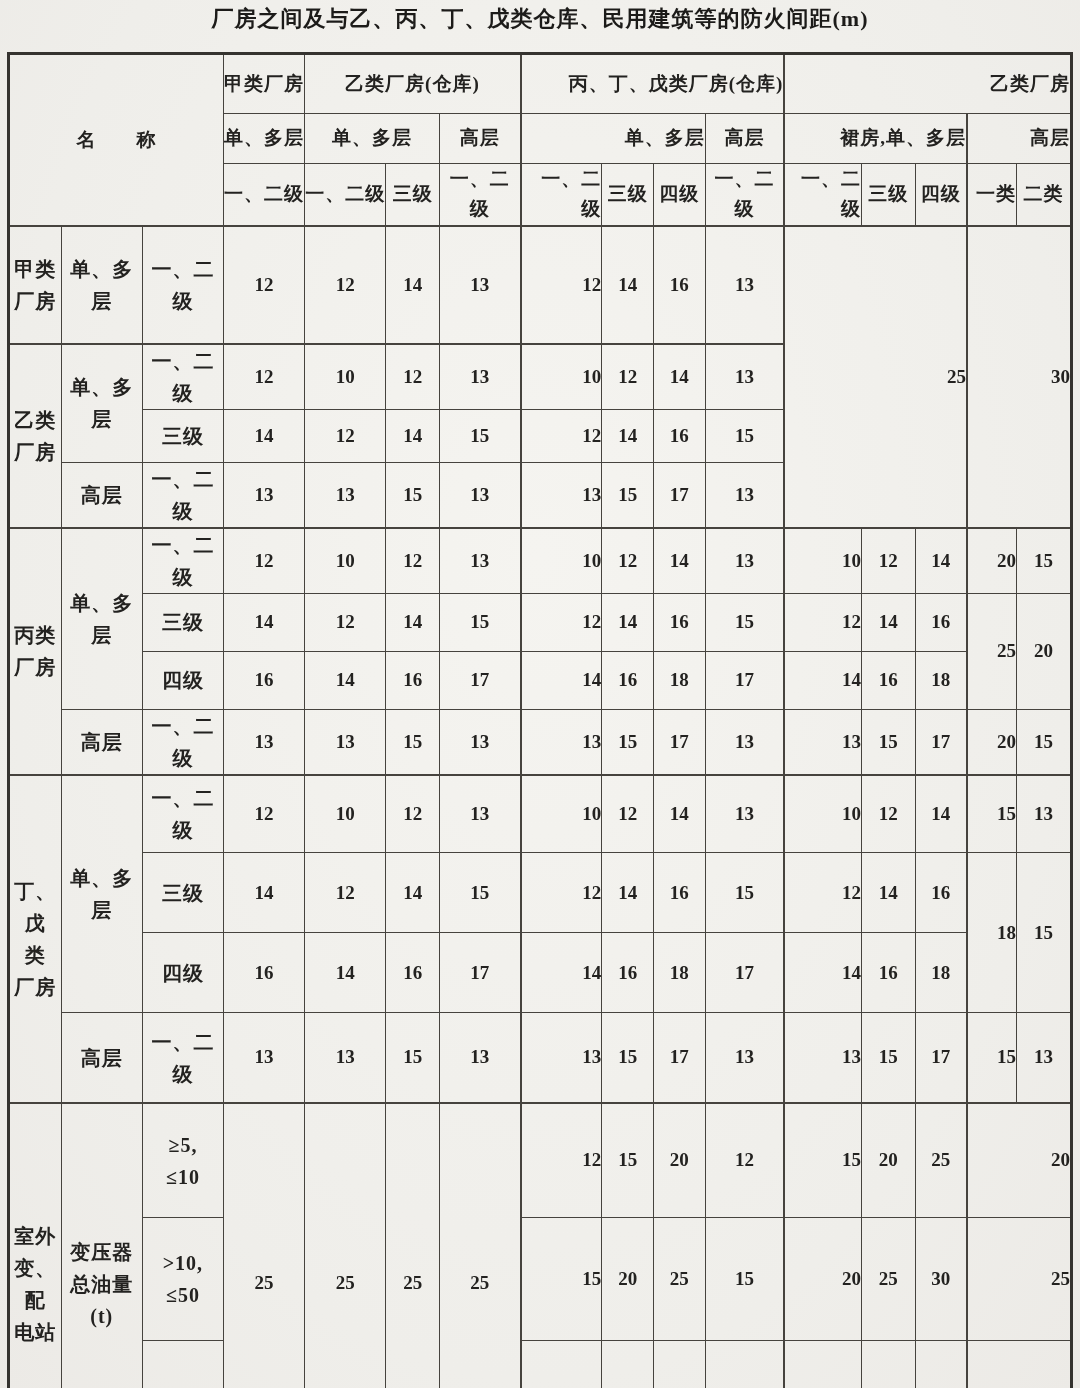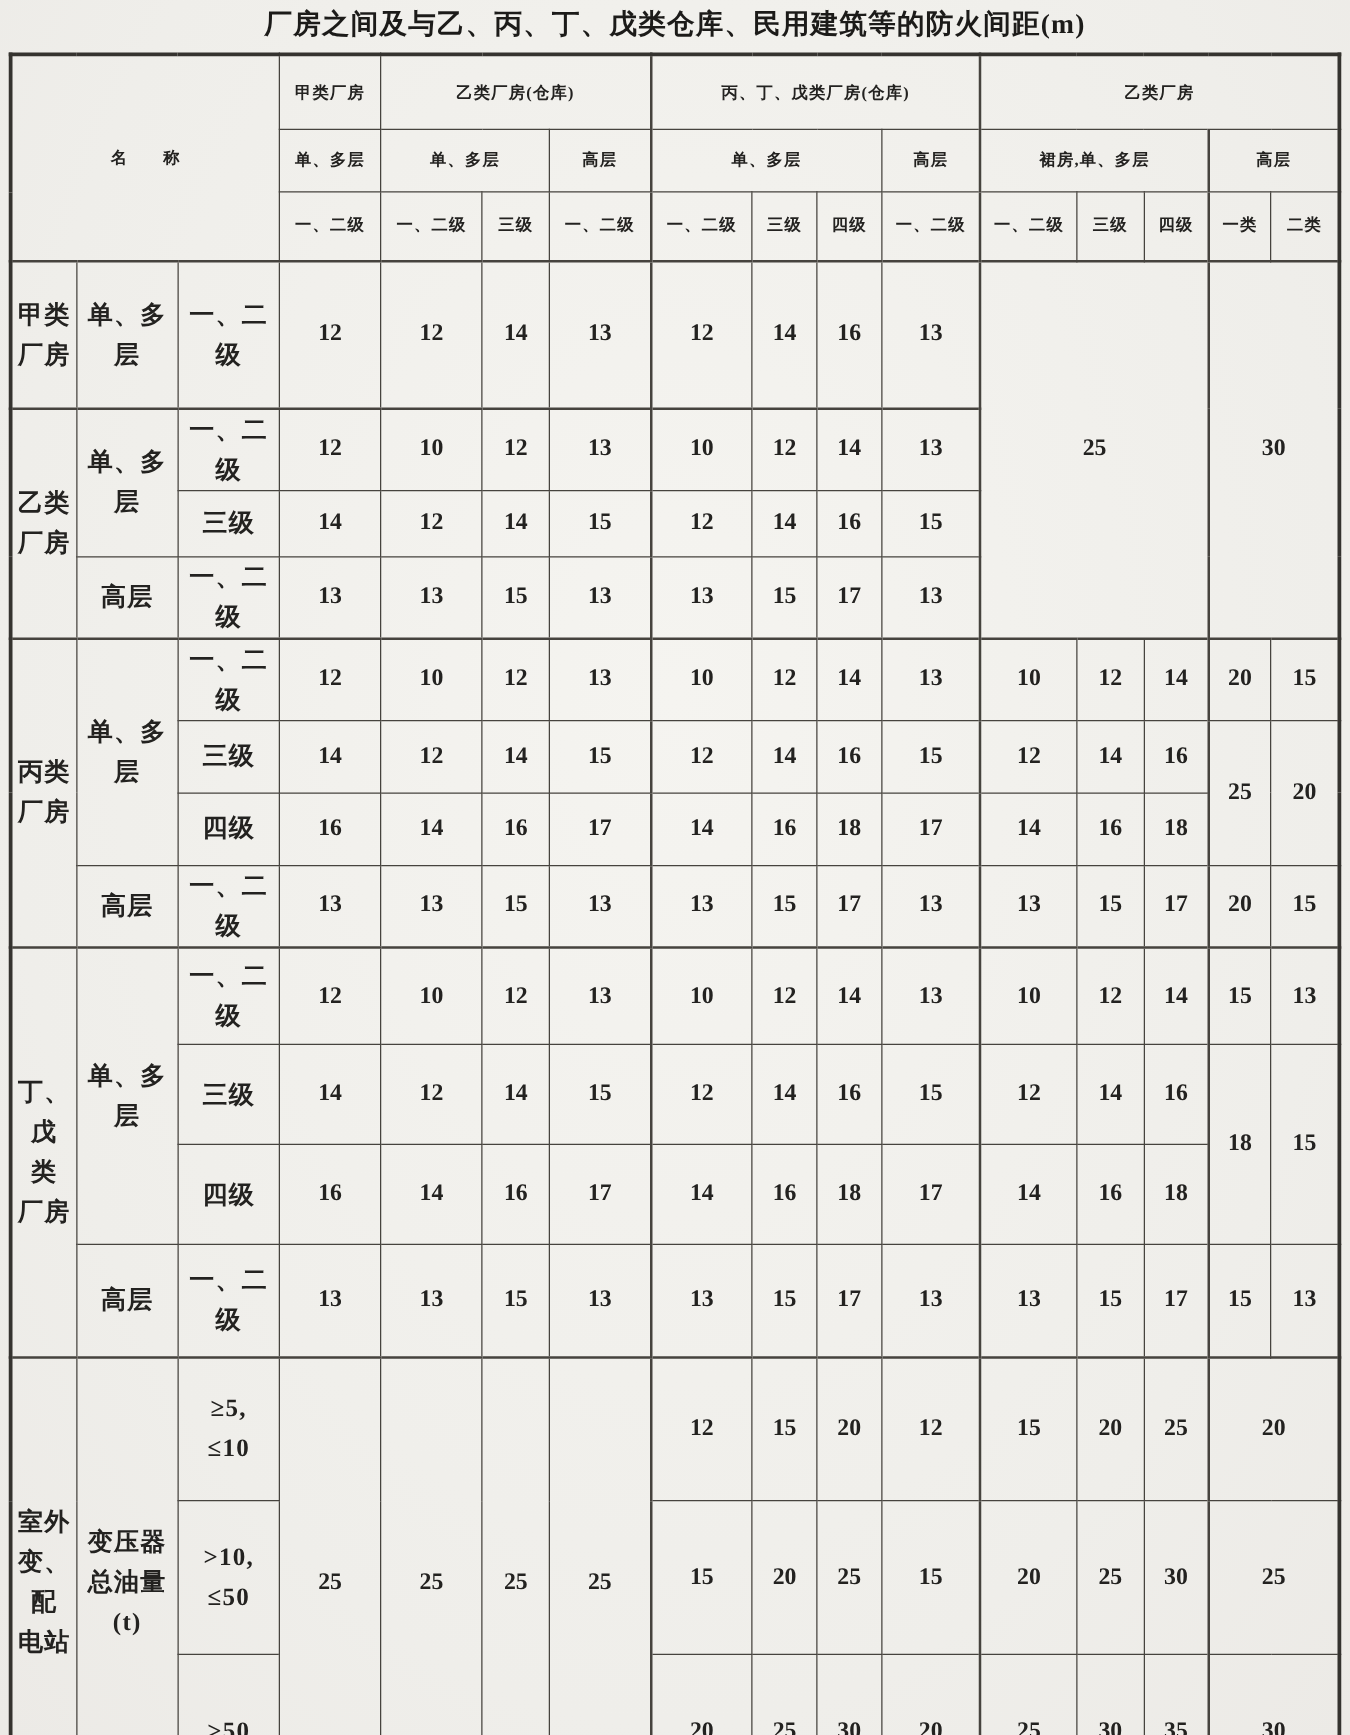--- a/index.html
+++ b/index.html
@@ -10,21 +10,21 @@
     color:#232220;
     overflow:hidden;
   }
   .page{padding-top:6px;}
   .title{
     text-align:center;
     font-size:22px;
     font-weight:700;
     letter-spacing:1px;
     color:#1c1b19;
-    margin:0 0 10px 0;
+    margin:0 0 20px 0;
     height:26px;line-height:26px;
   }
   table.fire{
     border-collapse:collapse;
     table-layout:fixed;
     width:1066px;
     margin:0 auto;
     border:3px solid #35332f;
     background:transparent;
   }
@@ -33,25 +33,25 @@
     text-align:center;
     vertical-align:middle;
     padding:0;
     font-size:19px;
     font-weight:700;
     line-height:1.6;
     white-space:pre-line;
     letter-spacing:1px;
     overflow:hidden;
   }
-  table.fire td.hd{font-size:13px;}
+  table.fire td.hd{font-size:19px;}
   table.fire td.lbl{font-size:20px;}
   table.fire td.num{font-size:19px;letter-spacing:0;}
   
-  table.fire td.vl{border-left-width:2px;}
+  table.fire td.vl{border-left-width:2px;text-align:right;}
   
   table.fire tr.sec td{border-top-width:2px;}
 </style>
 </head>
 <body>
 
 <div class="page">
   <div class="title">厂房之间及与乙、丙、丁、戊类仓库、民用建筑等的防火间距(m)</div>
 
   <table class="fire">

